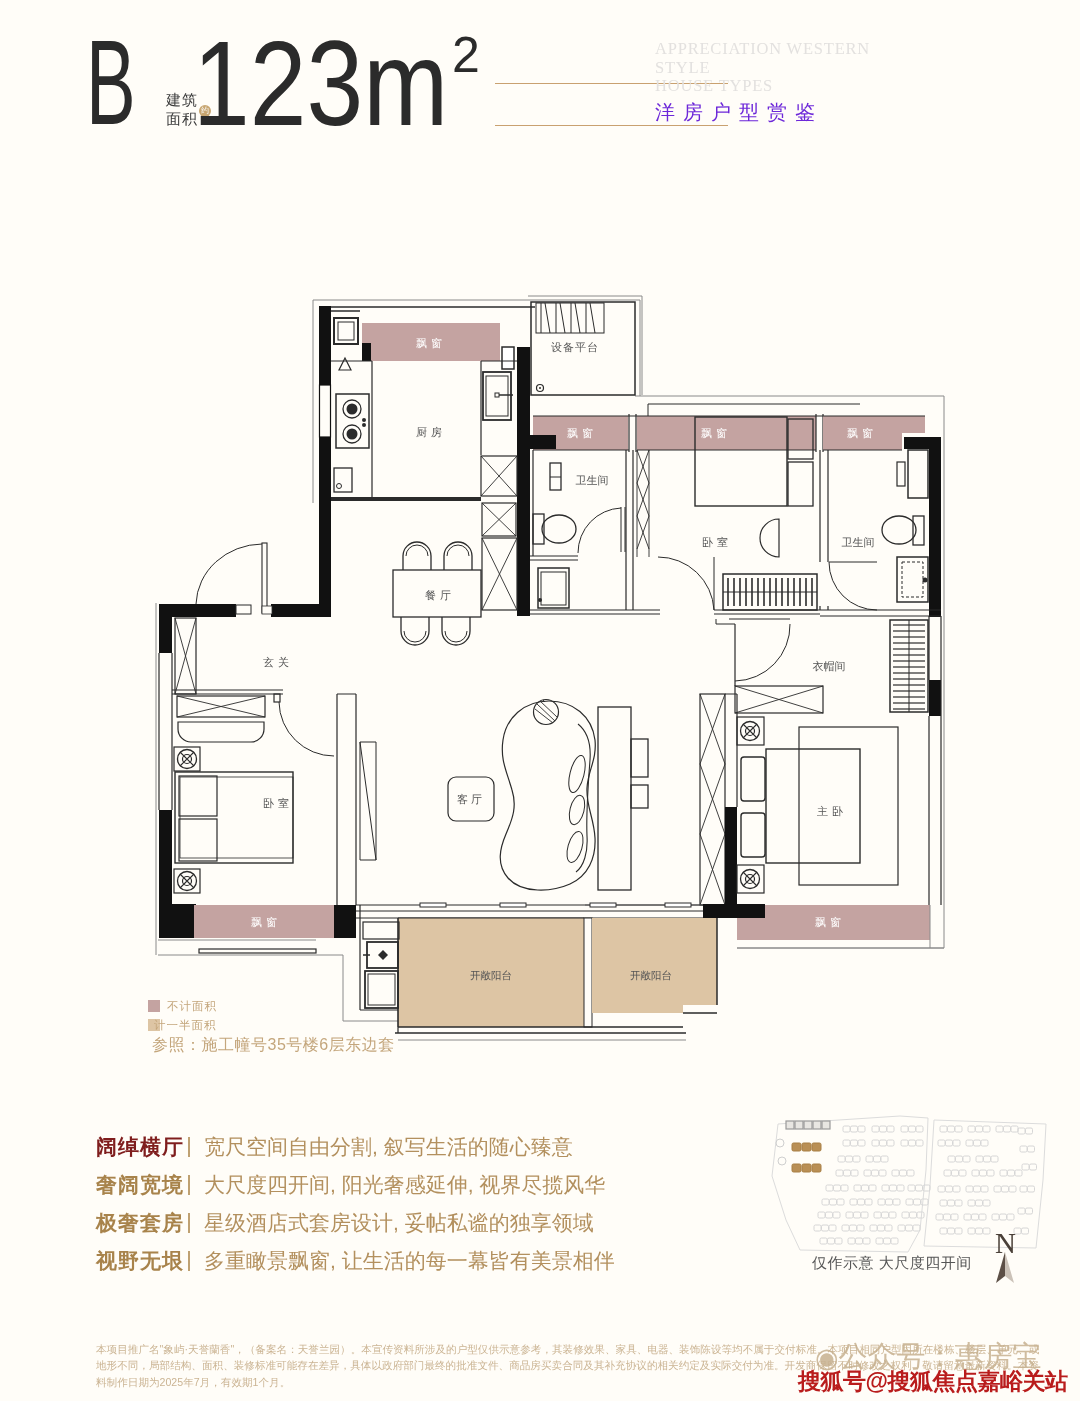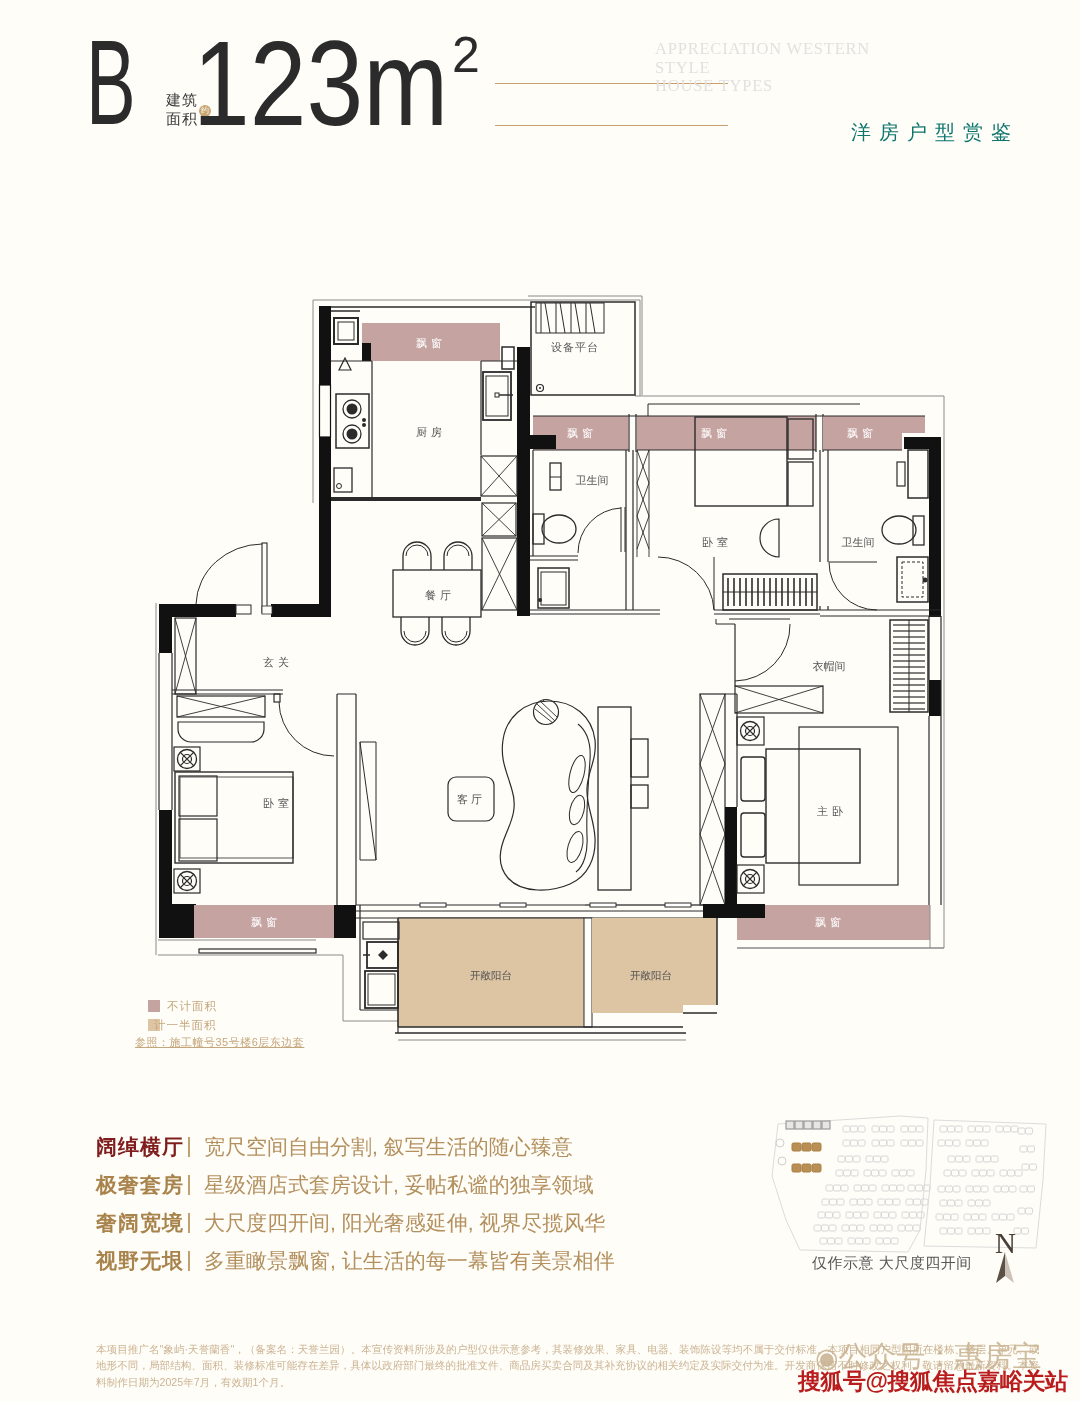--- a/index.html
+++ b/index.html
@@ -21,21 +21,21 @@
 
   <div class="abs" style="left:452px;top:26px;font-size:50px;color:#2b2b2b;">2</div>
 
   <div class="abs" style="left:495px;top:83px;width:233px;height:1px;background:#c9a170;"></div>
 
   <div class="abs" style="left:495px;top:125px;width:233px;height:1px;background:#c9a170;"></div>
 
 
   <div class="abs" style="left:655px;top:40px;width:360px;text-align:left;font-family:'Liberation Serif',serif;font-size:16.5px;line-height:18.5px;color:#e3e1df;letter-spacing:0.8px;">APPRECIATION WESTERN<br>STYLE<br>HOUSE TYPES</div>
 
-  <div class="abs" style="left:655px;top:119px;width:364px;text-align:right;font-size:20px;color:#0f766e;letter-spacing:8px;">洋房户型赏鉴</div>
+  <div class="abs" style="left:655px;top:99px;width:364px;font-size:20px;color:#6d28d9;letter-spacing:8px;">洋房户型赏鉴</div>
 </div>
 
 <svg class="abs" style="left:0;top:0;" width="1080" height="1401" viewBox="0 0 1080 1401" fill="none">
 
 <g stroke="#8a8a8a" stroke-width="1">
       <path d="M313 300 H640 M313 300 V503"></path>
     </g>
 
 <path d="M635 396 H944 V948 M640 300 V396" stroke="#8a8a8a" stroke-width="1"></path>
 
@@ -704,30 +704,30 @@
 <div class="abs" style="left:0;top:0;">
 
   <div class="abs" style="left:148px;top:1000px;width:12px;height:12px;background:#c4a3a1;"></div>
 
   <div class="abs" style="left:167px;top:999px;font-size:11.5px;color:#c4a67c;white-space:nowrap;letter-spacing:1px;">不计面积</div>
 
   <div class="abs" style="left:148px;top:1019px;width:12px;height:12px;background:#ddc5a4;"></div>
 
   <div class="abs" style="left:154px;top:1018px;font-size:11.5px;color:#c4a67c;white-space:nowrap;letter-spacing:1px;">计一半面积</div>
 
-  <div class="abs" style="left:135px;top:1035px;font-size:11px;color:#c4a67c;white-space:nowrap;letter-spacing:0.5px;text-decoration:underline;">参照：施工幢号35号楼6层东边套</div>
+  <div class="abs" style="left:152px;top:1035px;font-size:16px;color:#c4a67c;white-space:nowrap;letter-spacing:0.5px;">参照：施工幢号35号楼6层东边套</div>
 </div>
 
 <div class="abs" style="left:96px;top:1133px;width:700px;">
 
   <div style="height:38px;font-size:21px;color:#b3905e;"><span style="font-weight:bold;color:#7f1d1d;letter-spacing:1px;">阔绰横厅</span><span style="display:inline-block;width:2px;height:20px;background:#bfa172;margin:0 14px 0 4px;vertical-align:-3px;"></span>宽尺空间自由分割, 叙写生活的随心臻意</div>
 
+  <div style="height:38px;font-size:21px;color:#b3905e;"><span style="font-weight:bold;color:#a8834b;letter-spacing:1px;">奢阔宽境</span><span style="display:inline-block;width:2px;height:20px;background:#bfa172;margin:0 14px 0 4px;vertical-align:-3px;"></span>大尺度四开间, 阳光奢感延伸, 视界尽揽风华</div>
+
   <div style="height:38px;font-size:21px;color:#b3905e;"><span style="font-weight:bold;color:#a8834b;letter-spacing:1px;">极奢套房</span><span style="display:inline-block;width:2px;height:20px;background:#bfa172;margin:0 14px 0 4px;vertical-align:-3px;"></span>星级酒店式套房设计, 妥帖私谧的独享领域</div>
-
-  <div style="height:38px;font-size:21px;color:#b3905e;"><span style="font-weight:bold;color:#a8834b;letter-spacing:1px;">奢阔宽境</span><span style="display:inline-block;width:2px;height:20px;background:#bfa172;margin:0 14px 0 4px;vertical-align:-3px;"></span>大尺度四开间, 阳光奢感延伸, 视界尽揽风华</div>
 
   <div style="height:38px;font-size:21px;color:#b3905e;"><span style="font-weight:bold;color:#a8834b;letter-spacing:1px;">视野无垠</span><span style="display:inline-block;width:2px;height:20px;background:#bfa172;margin:0 14px 0 4px;vertical-align:-3px;"></span>多重瞰景飘窗, 让生活的每一幕皆有美景相伴</div>
 </div>
 
 <div class="abs" style="left:812px;top:1254px;font-size:15px;color:#565656;letter-spacing:0.5px;white-space:nowrap;">仅作示意 大尺度四开间</div>
 
 <div class="abs" style="left:995px;top:1227px;font-family:'Liberation Serif',serif;font-size:29px;color:#4a4038;">N</div>
 
 <svg class="abs" style="left:990px;top:1250px;" width="30" height="40" viewBox="0 0 30 40">
   <polygon points="15,2 6,33 15,26" fill="#5d5047"></polygon>

